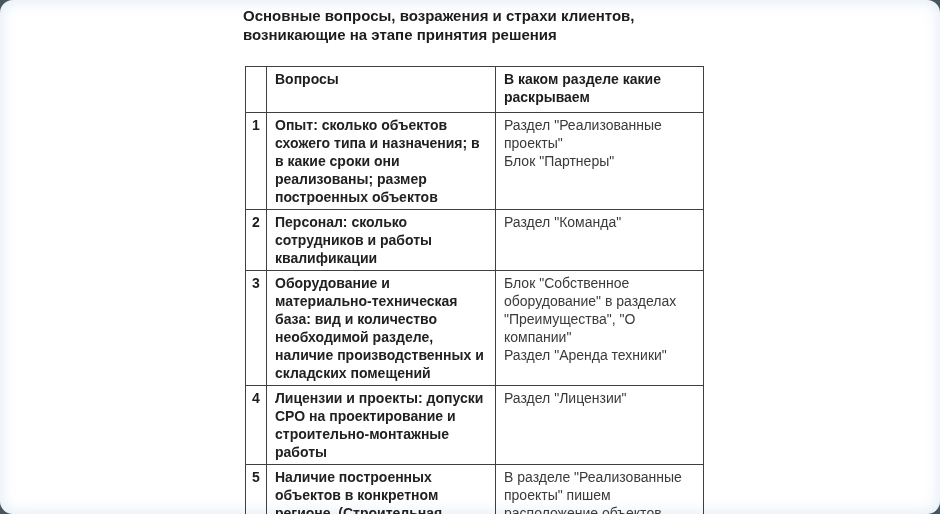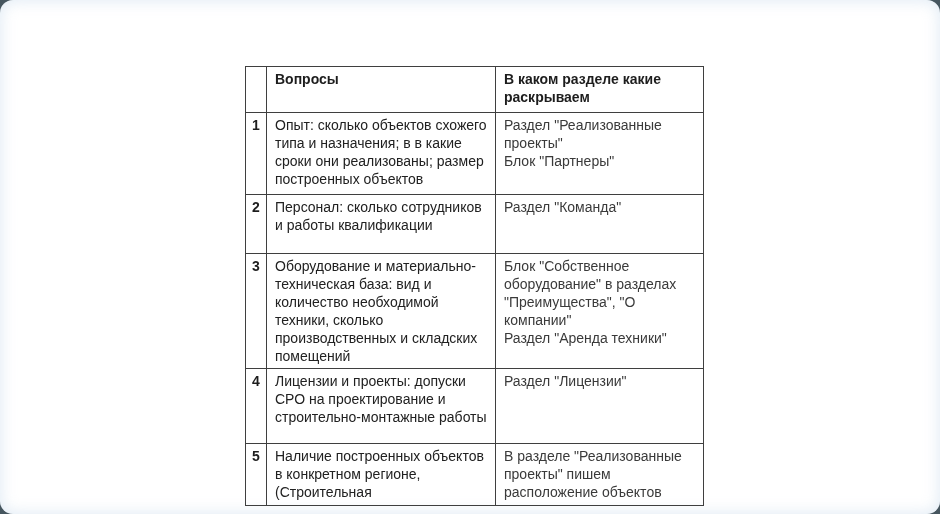--- a/index.html
+++ b/index.html
@@ -57,40 +57,41 @@
     color: #1d1d1d;
   }
   .qtable td.num, .qtable th.num {
     text-align: center;
     font-weight: bold;
     color: #1d1d1d;
     padding-left: 1px;
     padding-right: 1px;
   }
   .qtable td.q {
-    font-weight: normal;
+    font-weight: bold;
     color: #212121;
   }
   .qtable td.s {
     font-weight: normal;
     color: #3a3a3a;
     white-space: pre-line;
   }
   tr.rh { height: 46px; }
   tr.r0 { height: 82px; }
   tr.r1 { height: 59px; }
   tr.r2 { height: 113px; }
   tr.r3 { height: 75px; }
   tr.r4 { height: 62px; }
 </style>
 </head>
 <body>
 
 <div class="card">
 
+  <h1 class="title">Основные вопросы, возражения и страхи клиентов, возникающие на этапе принятия решения</h1>
 
   <table class="qtable">
     <colgroup>
       <col class="c-num">
       <col class="c-q">
       <col class="c-s">
     </colgroup>
     <thead>
       <tr class="rh">
         <th class="num"></th>
@@ -105,21 +106,21 @@
         <td class="s">Раздел "Реализованные проекты"
 Блок "Партнеры"</td>
       </tr>
       <tr class="r1">
         <td class="num">2</td>
         <td class="q">Персонал: сколько сотрудников и работы квалификации</td>
         <td class="s">Раздел "Команда"</td>
       </tr>
       <tr class="r2">
         <td class="num">3</td>
-        <td class="q">Оборудование и материально-техническая база: вид и количество необходимой техники, сколько производственных и складских помещений</td>
+        <td class="q">Оборудование и материально-техническая база: вид и количество необходимой разделе, наличие производственных и складских помещений</td>
         <td class="s">Блок "Собственное оборудование" в разделах "Преимущества", "О компании"
 Раздел "Аренда техники"</td>
       </tr>
       <tr class="r3">
         <td class="num">4</td>
         <td class="q">Лицензии и проекты: допуски СРО на проектирование и строительно-монтажные работы</td>
         <td class="s">Раздел "Лицензии"</td>
       </tr>
       <tr class="r4">
         <td class="num">5</td>

